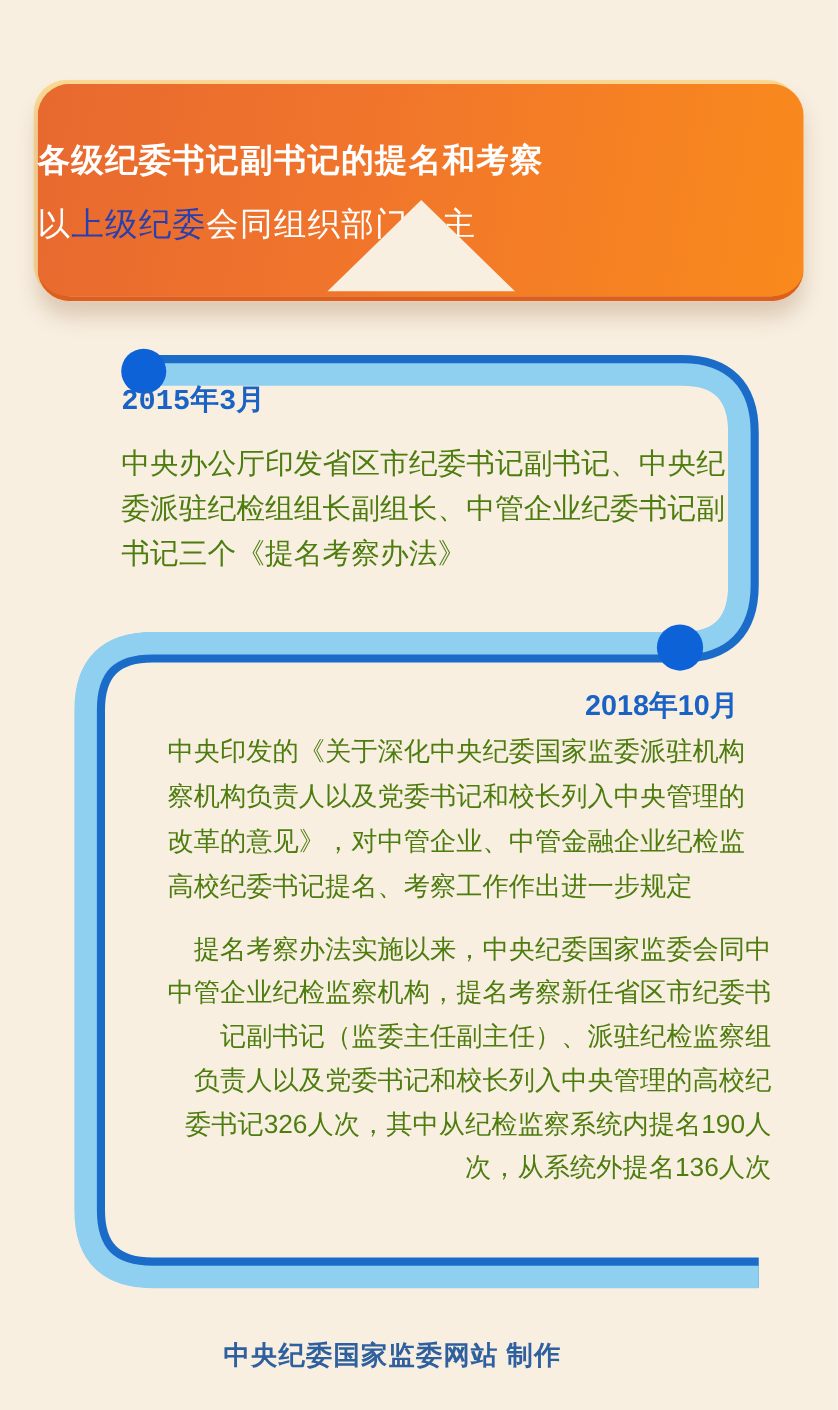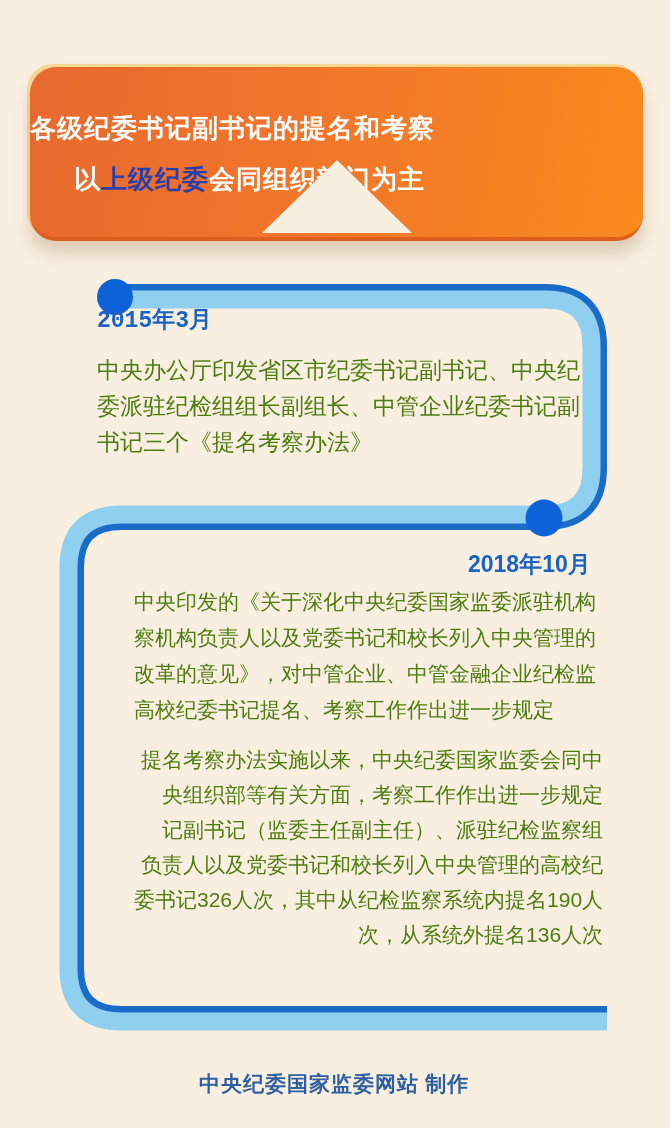--- a/index.html
+++ b/index.html
@@ -23,22 +23,22 @@
     z-index: 1;
     margin-top: 42px;
   }
   .banner-line1 {
     margin-top: 44px;
     font-size: 26px; font-weight: bold;
     color: #ffffff; letter-spacing: 1px;
   }
   .banner-line2 {
     margin-top: 16px;
-    font-size: 26px; font-weight: bold;
-    color: #ffffff; letter-spacing: 1px; padding-left: 44px;
+    font-size: 26px; font-weight: normal;
+    color: #ffffff; letter-spacing: 1px;
   }
   .banner-line2 .hl { color: #2a3fae; }
   .notch {
     position: absolute;
     left: 262px; top: 160px;
     width: 0; height: 0;
     border-left: 75px solid transparent;
     border-right: 75px solid transparent;
     border-bottom: 73px solid #f8efe1;
     z-index: 2;
@@ -71,21 +71,20 @@
   .footer {
     position: absolute;
     left: 0; top: 1070px;
     width: 628px;
     text-align: center;
     font-family: "Liberation Serif", "DejaVu Serif", serif;
     font-size: 21px; font-weight: bold;
     color: #2e5f9e;
     letter-spacing: 1px;
     z-index: 3;
-    padding-left: 20px;
   }
 </style>
 </head>
 <body>
 
 <div class="canvas">
 
   <div class="banner">
     <div class="banner-line1">各级纪委书记副书记的提名和考察</div>
     <div class="banner-line2"><span>以</span><span class="hl">上级纪委</span><span>会同组织部门为主</span></div>
@@ -111,21 +110,21 @@
 
   <div class="para p2018a">
     <div class="body-line">中央印发的《关于深化中央纪委国家监委派驻机构</div>
     <div class="body-line">察机构负责人以及党委书记和校长列入中央管理的</div>
     <div class="body-line">改革的意见》，对中管企业、中管金融企业纪检监</div>
     <div class="body-line">高校纪委书记提名、考察工作作出进一步规定</div>
   </div>
 
   <div class="para p2018b">
     <div class="body-line">提名考察办法实施以来，中央纪委国家监委会同中</div>
-    <div class="body-line">央组织部等有关方面，考察工作作出进一步规定</div>
+    <div class="body-line">中管企业纪检监察机构，提名考察新任省区市纪委书</div>
     <div class="body-line">记副书记（监委主任副主任）、派驻纪检监察组</div>
     <div class="body-line">负责人以及党委书记和校长列入中央管理的高校纪</div>
     <div class="body-line">委书记326人次，其中从纪检监察系统内提名190人</div>
     <div class="body-line">次，从系统外提名136人次</div>
   </div>
 
   <div class="footer">中央纪委国家监委网站 制作</div>
 
 </div>
 

